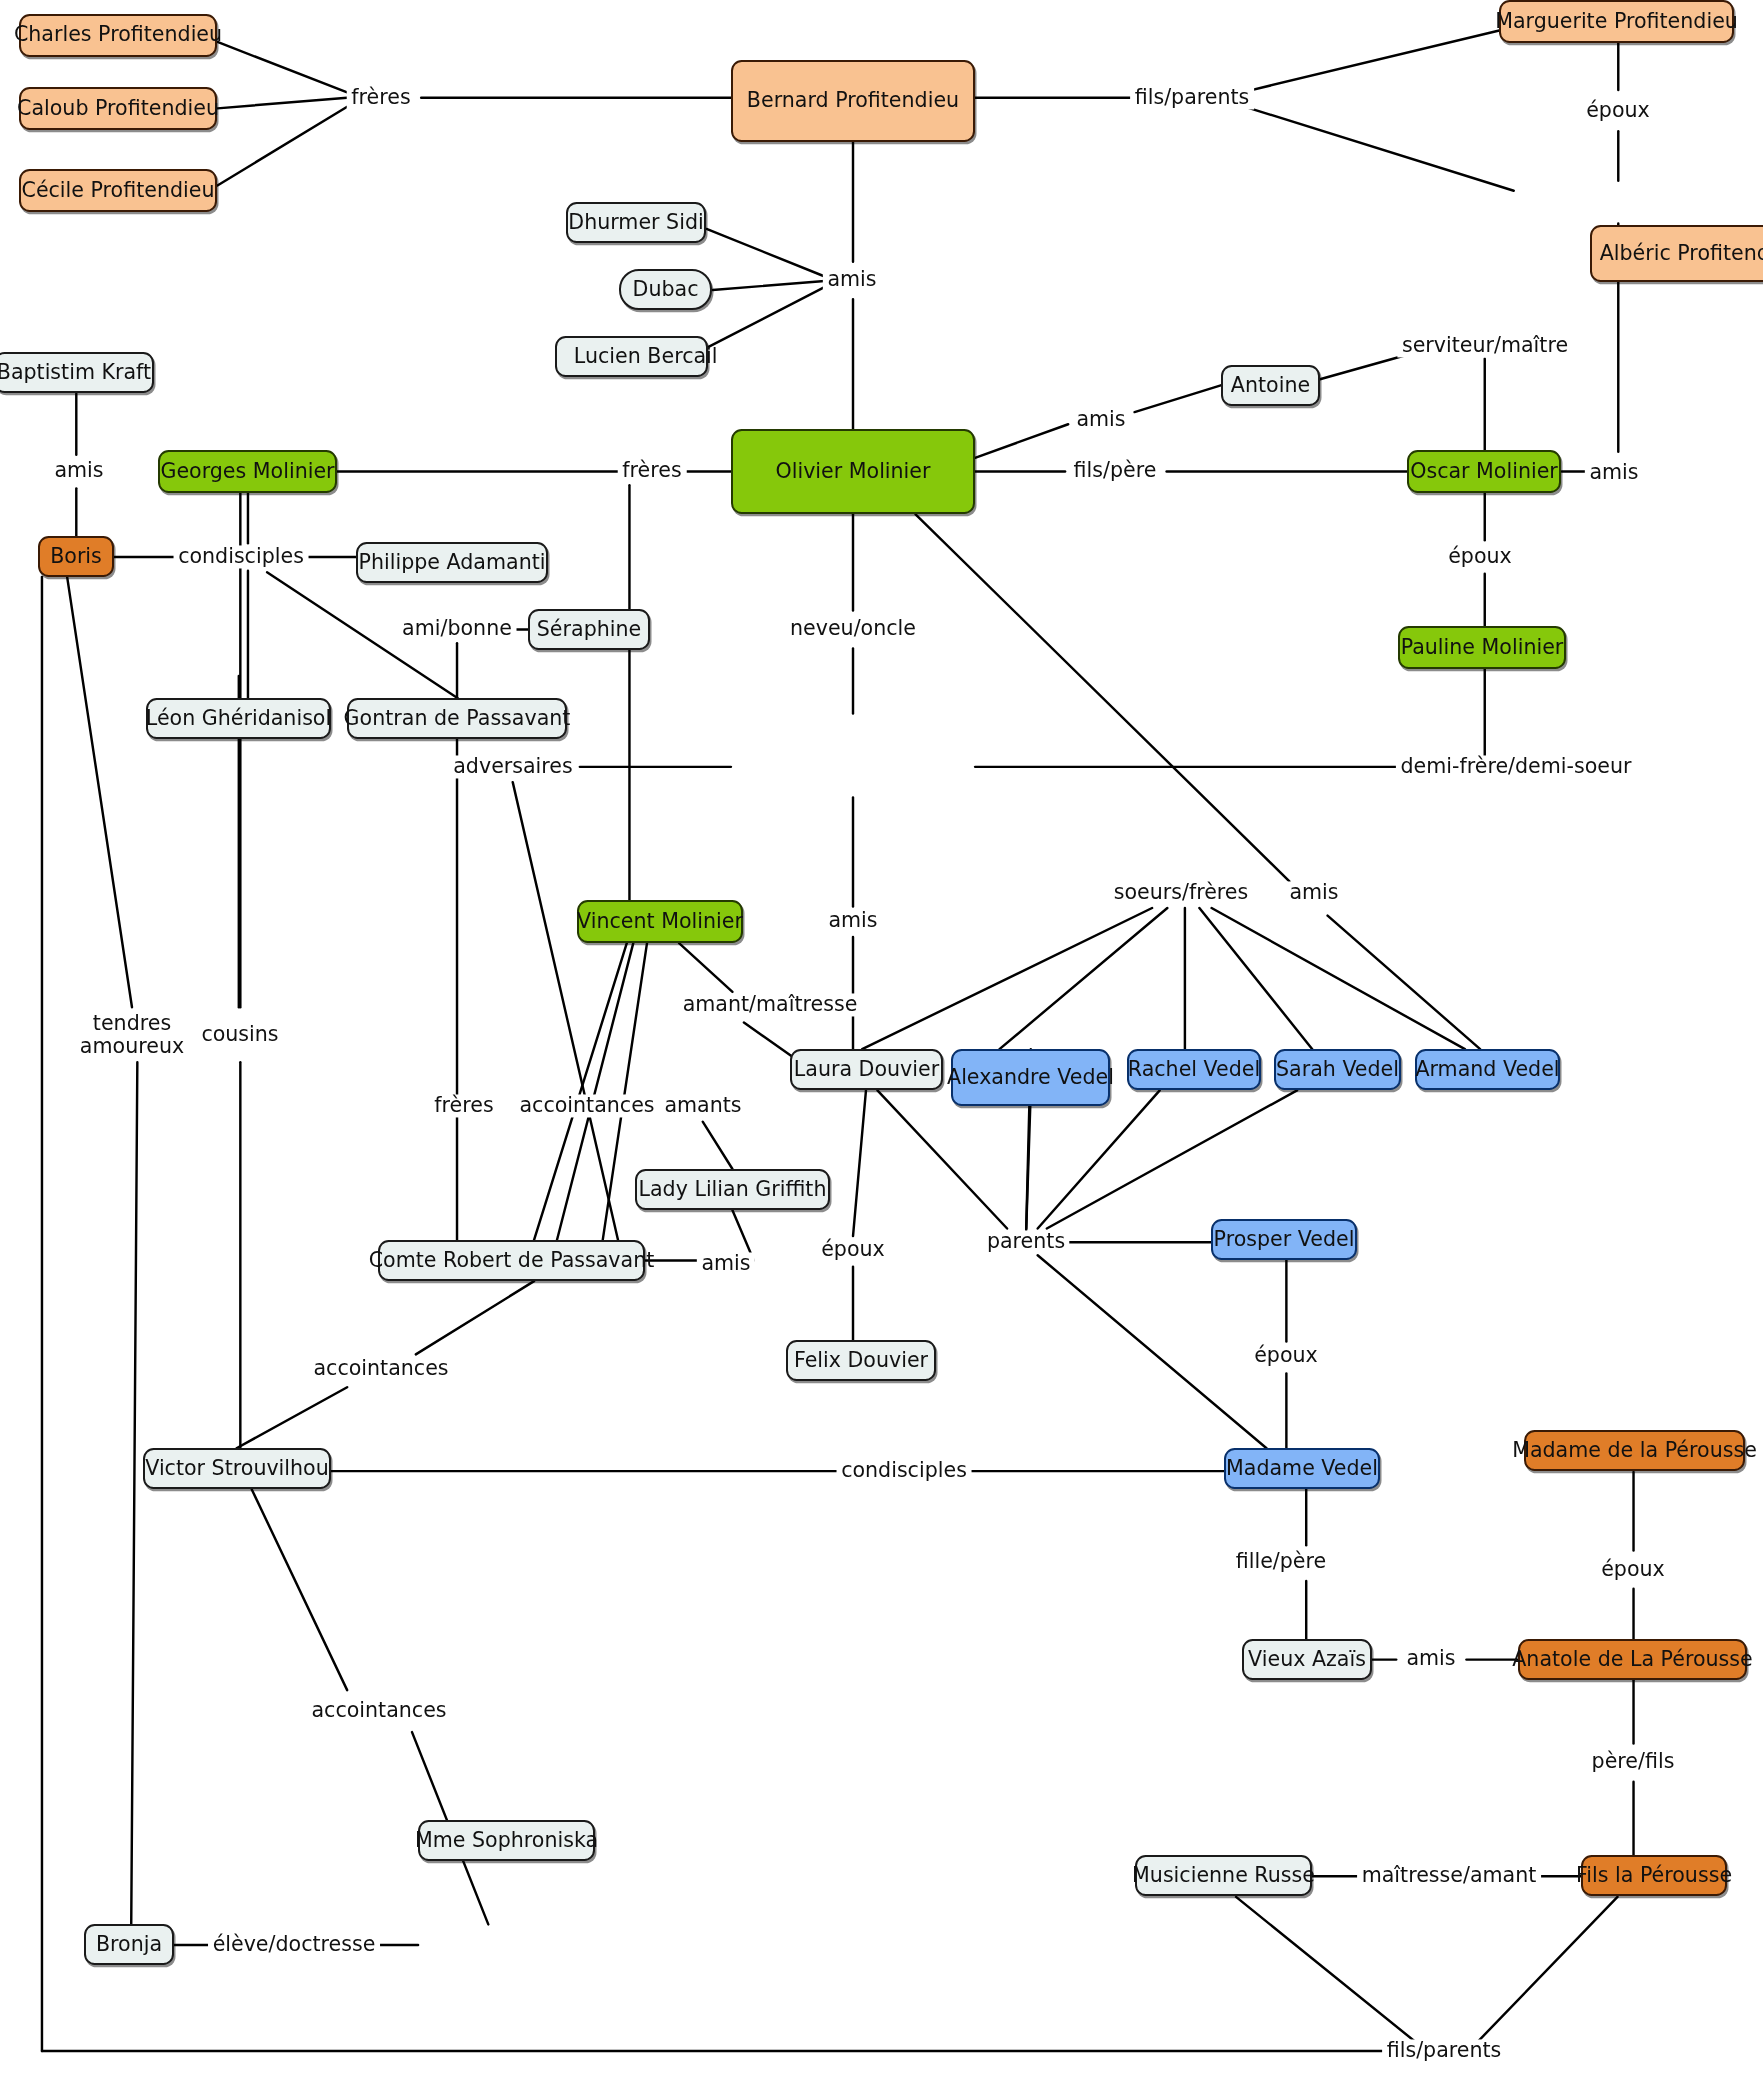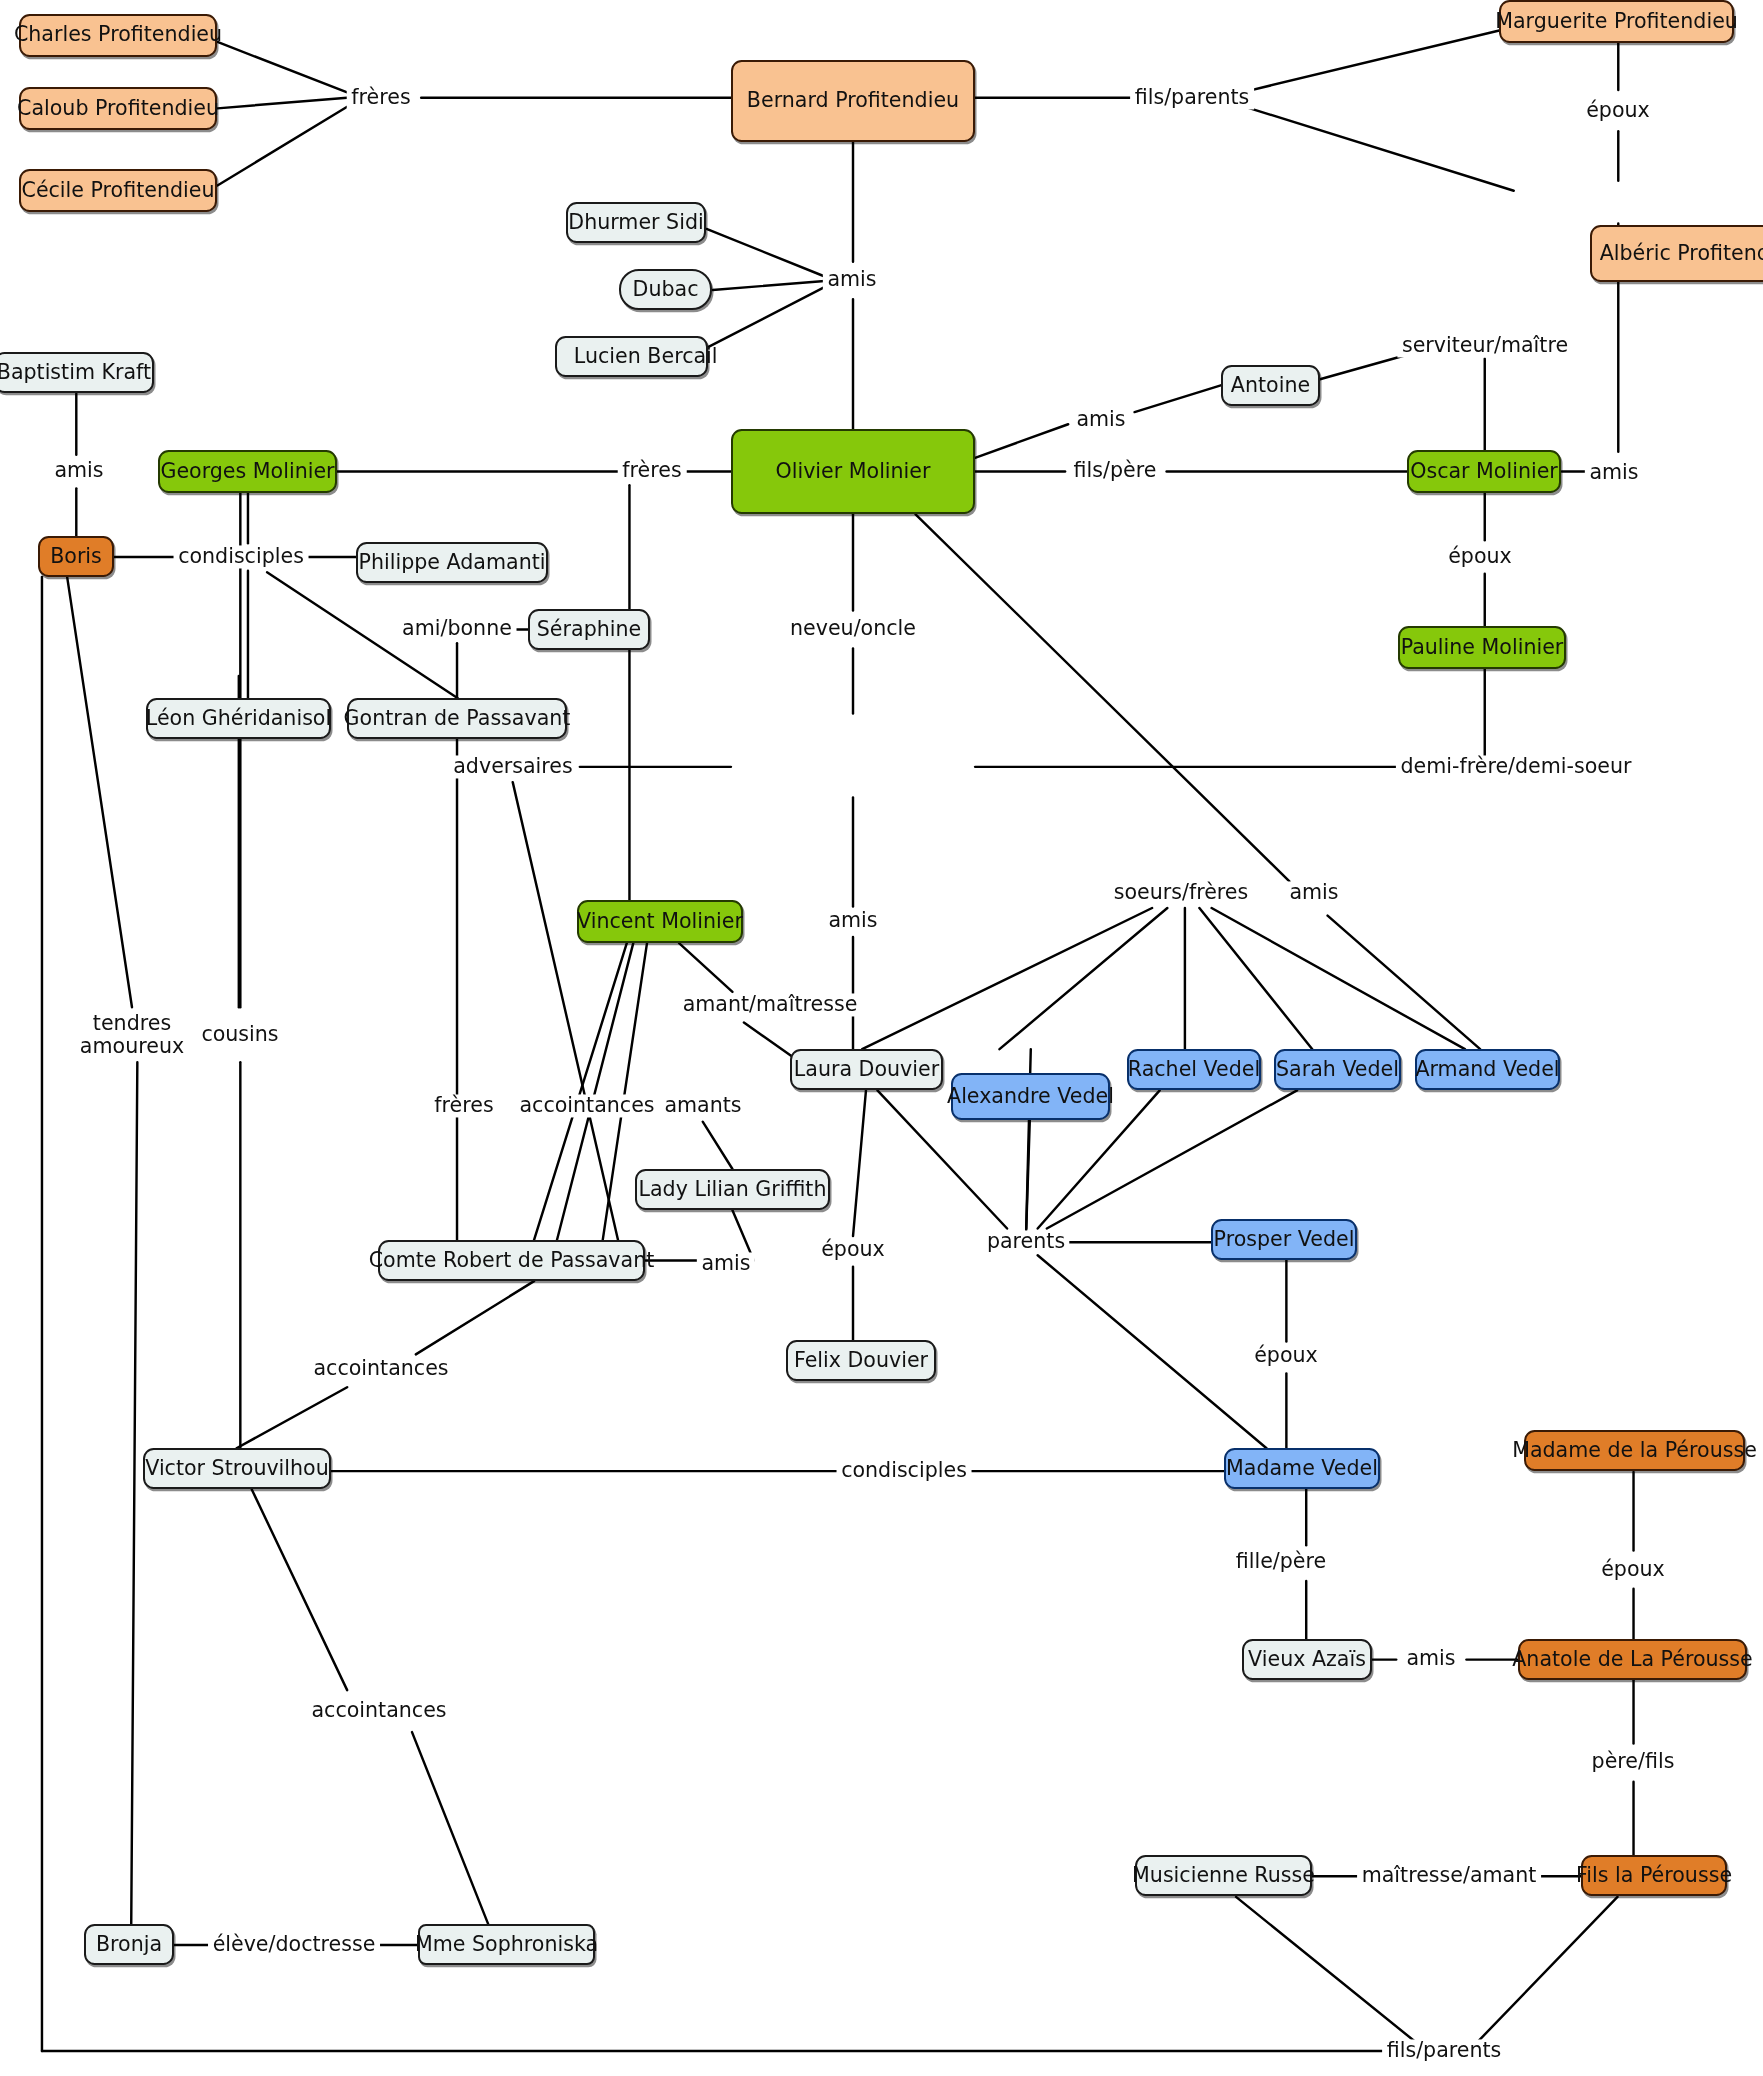--- a/index.html
+++ b/index.html
@@ -256,21 +256,21 @@
     </div>
     <div class="node plain" style="left: 347px; top: 698px; width: 220px; height: 41px;">
       <span>Gontran de Passavant</span>
     </div>
     <div class="node green" style="left: 577px; top: 900px; width: 166px; height: 43px;">
       <span>Vincent Molinier</span>
     </div>
     <div class="node plain" style="left: 790px; top: 1049px; width: 153px; height: 41px;">
       <span>Laura Douvier</span>
     </div>
-    <div class="node blue" style="left: 951px; top: 1049px; width: 159px; height: 47px; margin-top: 24px;">
+    <div class="node blue" style="left: 951px; top: 1049px; width: 159px; height: 57px;">
       <span>Alexandre Vedel</span>
     </div>
     <div class="node blue" style="left: 1127px; top: 1049px; width: 134px; height: 41px;">
       <span>Rachel Vedel</span>
     </div>
     <div class="node blue" style="left: 1274px; top: 1049px; width: 127px; height: 41px;">
       <span>Sarah Vedel</span>
     </div>
     <div class="node blue" style="left: 1415px; top: 1049px; width: 145px; height: 41px;">
       <span>Armand Vedel</span>
@@ -304,21 +304,21 @@
     </div>
     <div class="node plain" style="left: 1135px; top: 1855px; width: 177px; height: 41px;">
       <span>Musicienne Russe</span>
     </div>
     <div class="node orange-dark" style="left: 1581px; top: 1855px; width: 146px; height: 41px;">
       <span>Fils la Pérousse</span>
     </div>
     <div class="node plain" style="left: 84px; top: 1924px; width: 90px; height: 41px;">
       <span>Bronja</span>
     </div>
-    <div class="node plain" style="left: 418px; top: 1924px; width: 177px; height: 41px; border-radius: 8px;">
+    <div class="node plain" style="left: 418px; top: 1820px; width: 177px; height: 41px;">
       <span>Mme Sophroniska</span>
     </div>
     <div class="elabel" style="left: 381px; top: 98px;">frères</div>
     <div class="elabel" style="left: 1192px; top: 98px;">fils/parents</div>
     <div class="elabel" style="left: 1618px; top: 111px;">époux</div>
     <div class="elabel" style="left: 852px; top: 280px;">amis</div>
     <div class="elabel" style="left: 1485px; top: 346px;">serviteur/maître</div>
     <div class="elabel" style="left: 79px; top: 471px;">amis</div>
     <div class="elabel" style="left: 652px; top: 471px;">frères</div>
     <div class="elabel" style="left: 1101px; top: 420px;">amis</div>

